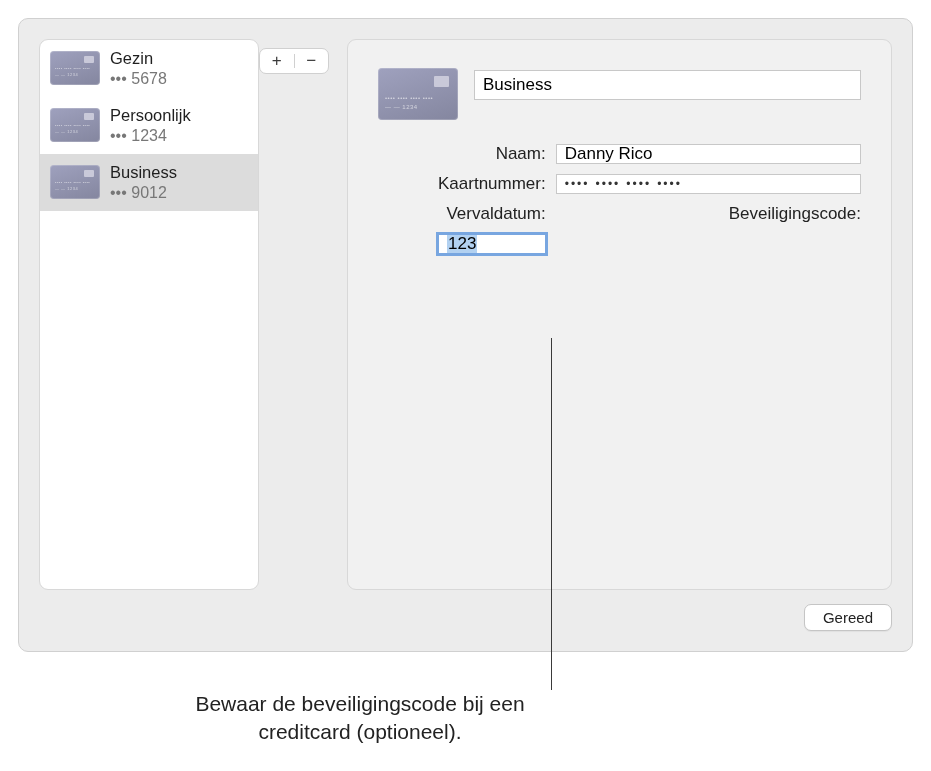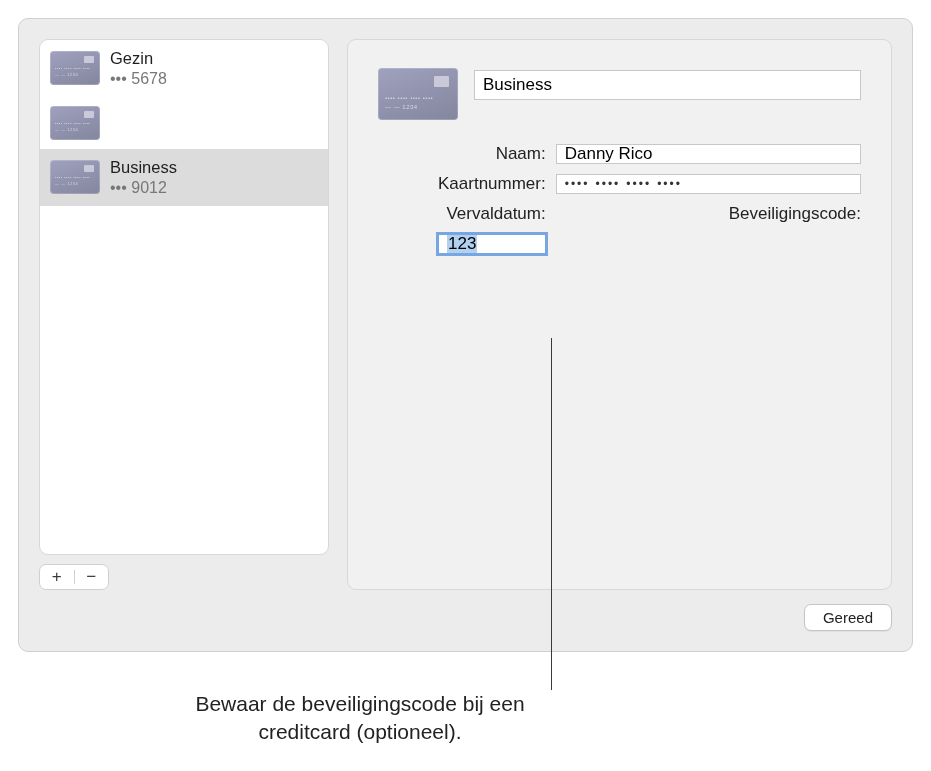--- a/index.html
+++ b/index.html
@@ -25,21 +25,20 @@
     }
     .content-row {
       display: flex;
       flex: 1;
       gap: 18px;
       min-height: 0;
     }
     .sidebar {
       width: 290px;
       display: flex;
-      flex-direction: column;
     }
     .card-list {
       flex: 1;
       background: #fff;
       border: 1px solid #d8d8d8;
       border-radius: 9px;
       overflow: hidden;
     }
     .card-item {
       display: flex;
@@ -240,20 +239,24 @@
         <div class="card-item">
           <div class="card-icon"></div>
           <div class="card-text">
             <span class="card-title">Gezin</span>
             <span class="card-sub">••• 5678</span>
           </div>
         </div>
 
         <div class="card-item">
           <div class="card-icon"></div>
+          <div class="card-text">
+            <span class="card-title">Persoonlijk</span>
+            <span class="card-sub">••• 1234</span>
+          </div>
         </div>
 
         <div class="card-item selected">
           <div class="card-icon"></div>
           <div class="card-text">
             <span class="card-title">Business</span>
             <span class="card-sub">••• 9012</span>
           </div>
         </div>
 

